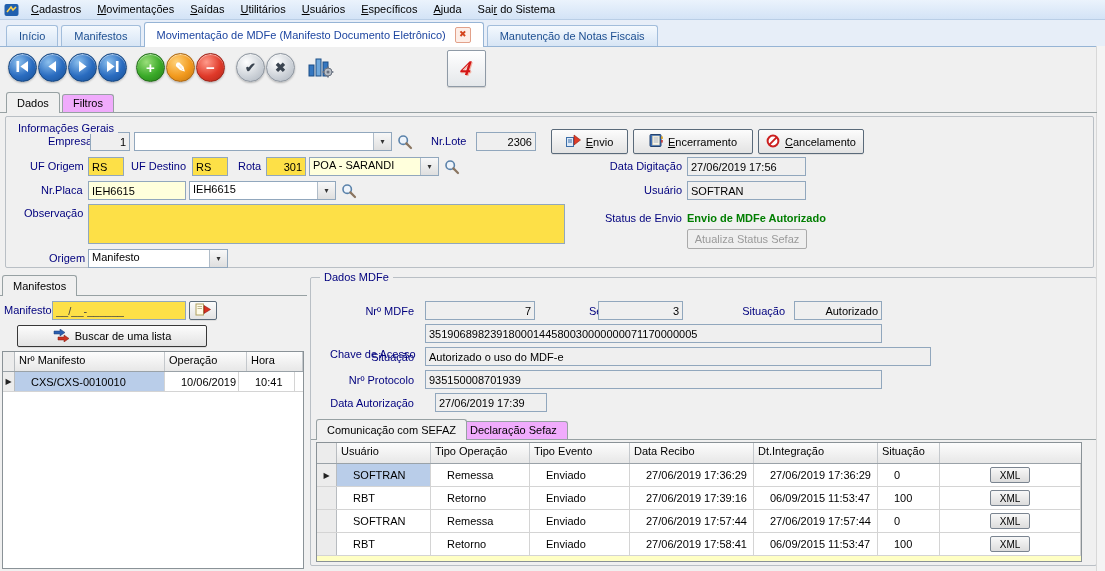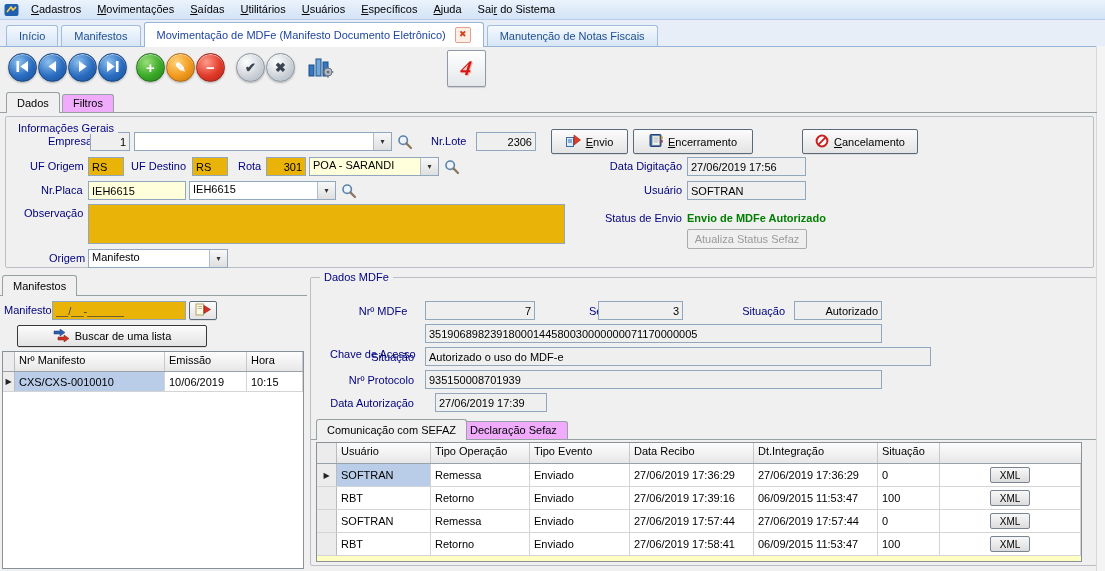--- a/index.html
+++ b/index.html
@@ -50,21 +50,21 @@
     white-space:nowrap; cursor:pointer; box-sizing:border-box; }
   .stab.active { height:21px; line-height:20px; background:#f0f0f0; z-index:3; }
   .tabline { position:absolute; height:0; border-top:1px solid #97a1a3; z-index:2; }
   
   .gbox { position:absolute; border:1px solid #b9bfc5; border-radius:2px; box-sizing:border-box; }
   .gcap { position:absolute; background:#f0f0f0; padding:0 4px; color:#00007e; z-index:2; white-space:nowrap; }
   
   .lbl { position:absolute; color:#00007e; white-space:nowrap; }
   .lblr { text-align:right; }
   .fld { position:absolute; box-sizing:border-box; height:19px; border:1px solid #91a7bd;
-    background:#eab308; font-family:"Liberation Sans",sans-serif; font-size:11px; padding:1px 3px; color:#000; }
+    background:#fde047; font-family:"Liberation Sans",sans-serif; font-size:11px; padding:1px 3px; color:#000; }
   .ro { background:#efefef; }
   .yl { background:#ffffdc; }
   .tr { text-align:right; }
   textarea.fld { resize:none; }
   .combo { position:absolute; box-sizing:border-box; height:19px; border:1px solid #91a7bd;
     background:#fff; display:flex; cursor:pointer; }
   .combo.yl { background:#ffffdc; }
   .combo .ct { flex:1; padding:1px 3px; overflow:hidden; white-space:nowrap; }
   .combo .ca { width:17px; background:linear-gradient(#f8f8f8,#dfdfdf); border-left:1px solid #b0bcc8;
     text-align:center; font-size:8px; line-height:17px; color:#333; }
@@ -76,21 +76,21 @@
   .btn-disabled { color:#9a9a9a; border-color:#aaaaaa; background:#efefef; box-shadow:none; cursor:default; }
   .status-ok { position:absolute; color:#007e00; font-weight:bold; white-space:nowrap; }
   
   .grid { position:absolute; border:1px solid #8a9297; background:#fff; box-sizing:border-box; overflow:hidden; }
   .grid.ybg { background:#ffffc4; }
   .ghead { display:flex; background:linear-gradient(#fdfdfd,#e7e7e7); border-bottom:1px solid #9aa2a8; height:19px; }
   .ghead.h20 { height:20px; }
   .hc { box-sizing:border-box; border-right:1px solid #c4c8cc; padding:2px 4px; overflow:hidden; white-space:nowrap; }
   .grow { display:flex; height:19px; background:#fff; border-bottom:1px solid #d4d4d4; }
   .grow.tall { height:22px; }
-  .dc { box-sizing:border-box; border-right:1px solid #d4d4d4; padding:1px 4px; white-space:nowrap;
+  .dc { box-sizing:border-box; border-right:1px solid #d4d4d4; padding:1px 16px; white-space:nowrap;
     overflow:hidden; display:flex; align-items:center; }
   .ind { background:#ececec; border-right:1px solid #b8bcc0; justify-content:center; font-size:8px; color:#222; padding:0; }
   .selcell { background:#b9cde9; }
   .xmlbtn { width:40px; height:16px; font-family:"Liberation Sans",sans-serif; font-size:10px;
     background:linear-gradient(#f8f8f8,#dcdcdc); border:1px solid #7a8490; border-radius:2px;
     cursor:pointer; margin:0 auto; padding:0; }
   .vstrip { position:absolute; right:0; top:46px; width:8px; bottom:0; background:#f4f4f4; border-left:1px solid #d8d8d8; }
   u { text-decoration:underline; }
 </style>
 </head>
@@ -223,21 +223,21 @@
           <rect x="1" y="0.5" width="11" height="12" rx="1" fill="#3f6fb5" stroke="#23426e"></rect>
           <rect x="3.4" y="2" width="7" height="9" fill="#f7f4e8" stroke="#c9c29f" stroke-width="0.5"></rect>
           <line x1="4.6" y1="4" x2="9.4" y2="4" stroke="#8a9ab0" stroke-width="0.7"></line>
           <line x1="4.6" y1="6" x2="9.4" y2="6" stroke="#8a9ab0" stroke-width="0.7"></line>
           <line x1="4.6" y1="8" x2="9.4" y2="8" stroke="#8a9ab0" stroke-width="0.7"></line>
           <rect x="12" y="2.4" width="1.8" height="2.6" fill="#d8a020"></rect>
           <rect x="12" y="6" width="1.8" height="2.6" fill="#c04040"></rect>
         </svg></span>
     <span><span></span><u>E</u><span>ncerramento</span></span>
   </div>
-  <div class="btn3d" style="left:802px; top:129px; width:116px; height:25px;">
+  <div class="btn3d" style="left:758px; top:129px; width:106px; height:25px;">
     <span><svg width="14" height="14" viewBox="0 0 14 14">
           <circle cx="7" cy="7" r="5.4" fill="#fff" stroke="#cc2020" stroke-width="2"></circle>
           <line x1="3.4" y1="10.6" x2="10.6" y2="3.4" stroke="#cc2020" stroke-width="2"></line>
         </svg></span>
     <span><span></span><u>C</u><span>ancelamento</span></span>
   </div>
 
   <span class="lbl" style="left:30px; top:160px;">UF Origem</span>
   <input class="fld" style="left: 88px; top: 157px; width: 36px;" value="RS">
   <span class="lbl" style="left:131px; top:160px;">UF Destino</span>
@@ -298,37 +298,37 @@
           <polygon points="1,2 7,2 7,0 12,3.5 7,7 7,5 1,5" fill="#2d5fb0" stroke="#1a3a70" stroke-width="0.5"></polygon>
           <polygon points="5,8 11,8 11,6 16,9.5 11,13 11,11 5,11" fill="#cc3322" stroke="#7a1a10" stroke-width="0.5"></polygon>
         </svg></span>
     <span>Buscar de uma lista</span>
   </div>
 
   <div class="grid" style="left:2px; top:351px; width:302px; height:218px;">
     <div class="ghead">
       <div class="hc ind" style="width:12px"></div>
       <div class="hc" style="width:150px">Nrº Manifesto</div>
-      <div class="hc" style="width:82px">Emissão</div>
+      <div class="hc" style="width:82px">Operação</div>
       <div class="hc" style="width:56px">Hora</div>
     </div>
     <div class="grow">
       <div class="dc ind" style="width:12px">
           <span>▶</span>
         </div>
       <div class="dc selcell" style="width:150px">CXS/CXS-0010010</div>
-      <div class="dc" style="width:82px">10/06/2019</div>
-      <div class="dc" style="width:56px">10:15</div>
+      <div class="dc" style="width:74px">10/06/2019</div>
+      <div class="dc" style="width:56px">10:41</div>
     </div>
   </div>
 
   <div class="gbox" style="left:310px; top:277px; width:787px; height:289px;"></div>
   <span class="gcap" style="left:320px; top:271px;">Dados MDFe</span>
 
-  <span class="lbl lblr" style="left:352px; top:305px; width:62px;text-align:center;">Nrº MDFe</span>
+  <span class="lbl lblr" style="left:352px; top:305px; width:62px;">Nrº MDFe</span>
   <input class="fld ro tr" style="left: 425px; top: 301px; width: 110px;" readonly="" value="7">
   <span class="lbl" style="left:553px; top:305px;margin-left:36px;">Serie</span>
   <input class="fld ro tr" style="left: 598px; top: 301px; width: 85px;" readonly="" value="3">
   <span class="lbl lblr" style="left:727px; top:305px; width:58px;">Situação</span>
   <input class="fld ro tr" style="left: 794px; top: 301px; width: 88px;" readonly="" value="Autorizado">
 
   <span class="lbl lblr" style="left:330px; top:348px; width:84px;">Chave de Acesso</span>
   <input class="fld ro" style="left: 425px; top: 324px; width: 457px;" readonly="" value="35190689823918000144580030000000071170000005">
   <span class="lbl lblr" style="left:330px; top:351px; width:84px;">Situação</span>
   <input class="fld ro" style="left: 425px; top: 347px; width: 506px;" readonly="" value="Autorizado o uso do MDF-e">

